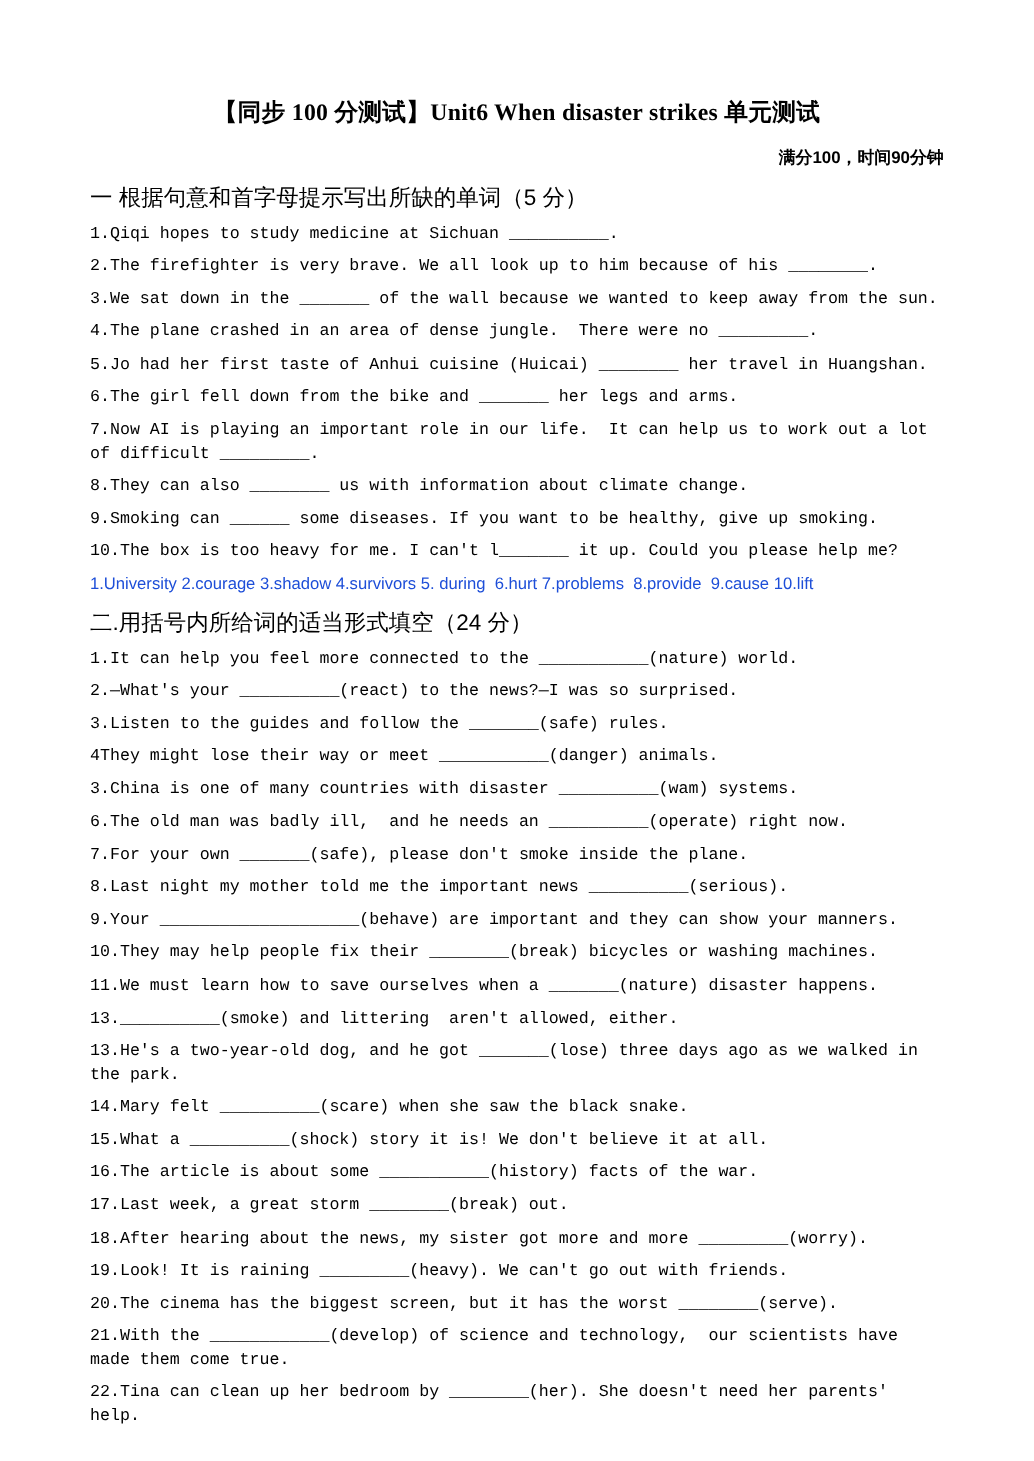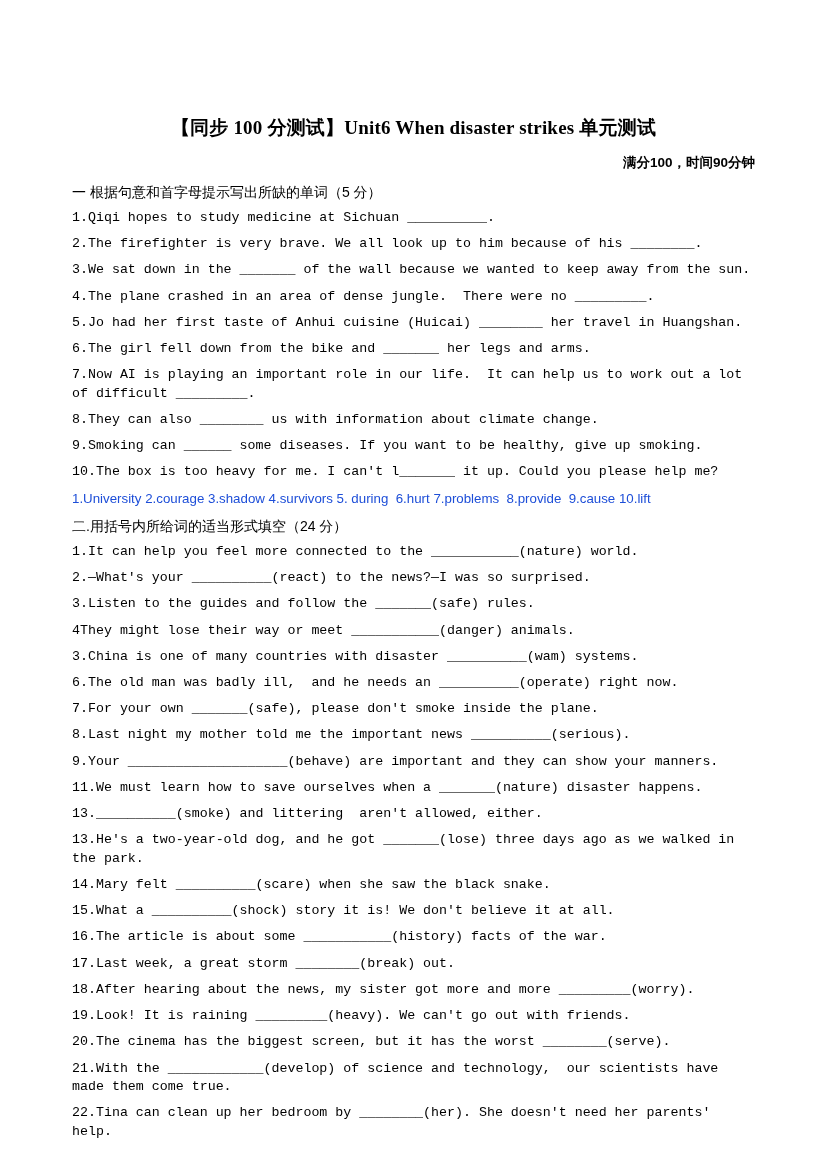--- a/index.html
+++ b/index.html
@@ -12,41 +12,41 @@
     height: 1169px;
     font-family: "Liberation Serif", serif;
     color: #000000;
     overflow: hidden;
   }
   .page {
     position: relative;
     width: 827px;
     height: 1169px;
     box-sizing: border-box;
-    padding: 115px 72px 0 72px;
+    padding: 78px 72px 0 72px;
   }
   .doc-title {
     text-align: center;
     font-family: "Liberation Serif", serif;
     font-weight: bold;
     font-size: 19px;
     letter-spacing: 0.2px;
     margin: 0 0 12px 0;
     line-height: 1.4;
   }
   .doc-subtitle {
     text-align: right;
     font-family: "Liberation Sans", sans-serif;
     font-weight: bold;
     font-size: 13.5px;
     margin: 0 0 10px 0;
   }
   .section-heading {
     font-family: "Liberation Sans", sans-serif;
-    font-size: 14px;
+    font-size: 18px;
     margin: 0 0 7px 0;
     line-height: 1.45;
   }
   .q-line {
     font-family: Liberation Mono, monospace;
     font-size: 13.3px;
     line-height: 1.40;
     margin: 0 0 7.6px 0;
     white-space: pre-wrap;
   }
@@ -89,20 +89,21 @@
     <div class="section-heading">二.用括号内所给词的适当形式填空（24 分）</div>
     <p class="q-line">1.It can help you feel more connected to the ___________(nature) world.</p>
     <p class="q-line">2.—What's your __________(react) to the news?—I was so surprised.</p>
     <p class="q-line">3.Listen to the guides and follow the _______(safe) rules.</p>
     <p class="q-line">4They might lose their way or meet ___________(danger) animals.</p>
     <p class="q-line">3.China is one of many countries with disaster __________(wam) systems.</p>
     <p class="q-line">6.The old man was badly ill,  and he needs an __________(operate) right now.</p>
     <p class="q-line">7.For your own _______(safe), please don't smoke inside the plane.</p>
     <p class="q-line">8.Last night my mother told me the important news __________(serious).</p>
     <p class="q-line">9.Your ____________________(behave) are important and they can show your manners.</p>
+    <p class="q-line">10.They may help people fix their ________(break) bicycles or washing machines.</p>
     <p class="q-line">11.We must learn how to save ourselves when a _______(nature) disaster happens.</p>
     <p class="q-line">13.__________(smoke) and littering  aren't allowed, either.</p>
     <p class="q-line">13.He's a two-year-old dog, and he got _______(lose) three days ago as we walked in the park.</p>
     <p class="q-line">14.Mary felt __________(scare) when she saw the black snake.</p>
     <p class="q-line">15.What a __________(shock) story it is! We don't believe it at all.</p>
     <p class="q-line">16.The article is about some ___________(history) facts of the war.</p>
     <p class="q-line">17.Last week, a great storm ________(break) out.</p>
     <p class="q-line">18.After hearing about the news, my sister got more and more _________(worry).</p>
     <p class="q-line">19.Look! It is raining _________(heavy). We can't go out with friends.</p>
     <p class="q-line">20.The cinema has the biggest screen, but it has the worst ________(serve).</p>

